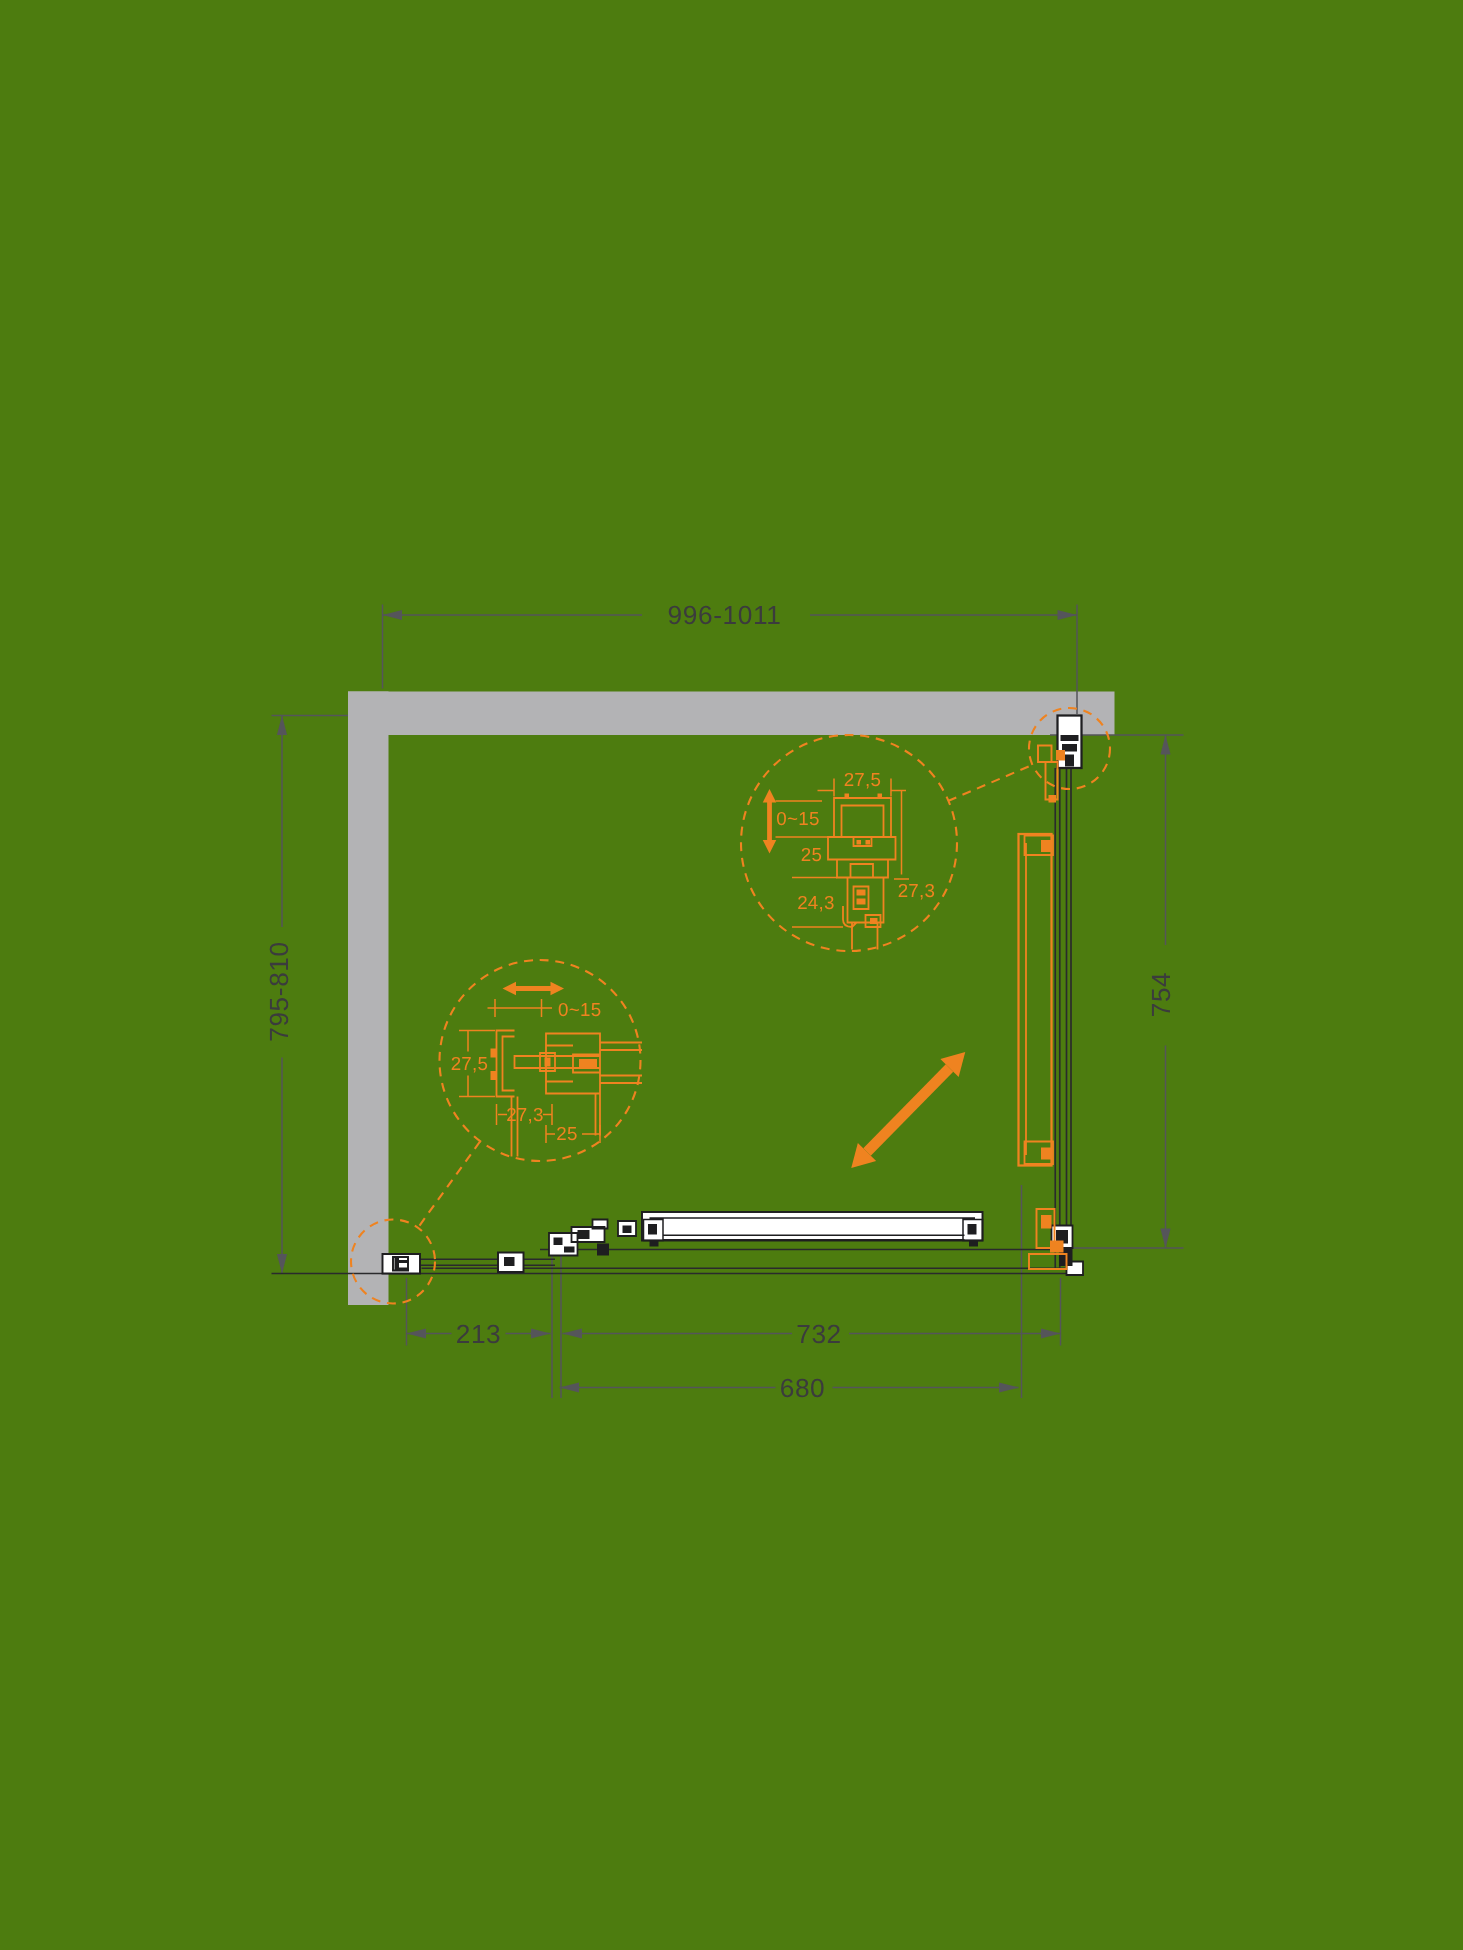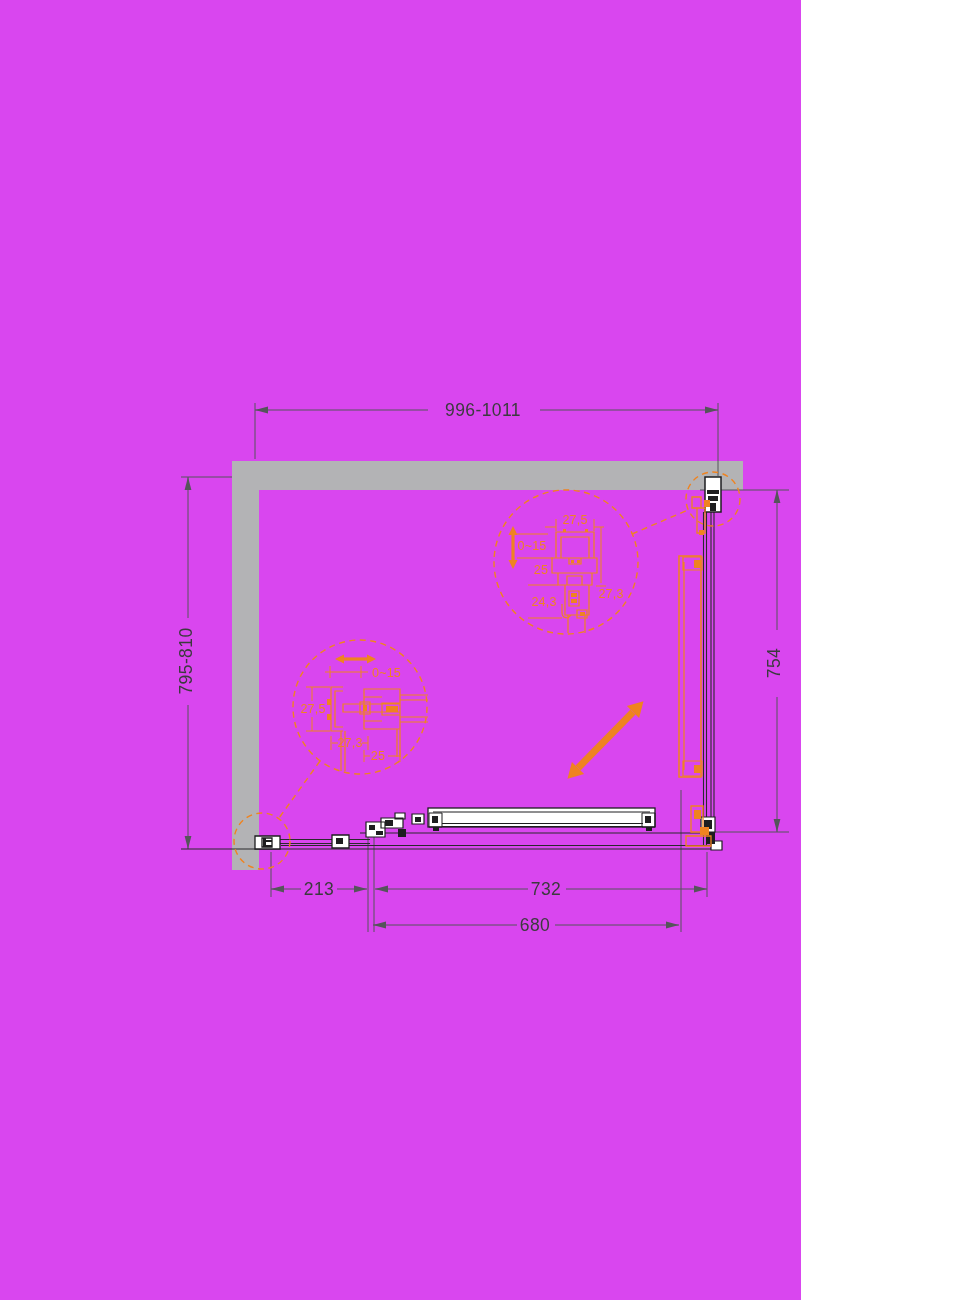--- a/index.html
+++ b/index.html
@@ -1,16 +1,16 @@
 <!DOCTYPE html>
 <html><head>
 <meta charset="utf-8">
 <style>
   html,body{margin:0;padding:0;background:#ffffff;}
-  .stage{position:relative;width:801px;height:1300px;background:#d946ef;overflow:hidden;
+  .stage{position:relative;width:975px;height:1300px;background:#4d7c0f;overflow:hidden;
          font-family:"Liberation Sans", sans-serif;text-decoration:underline;}
   svg{position:absolute;left:0;top:0;}
   text{font-family:"Liberation Sans", sans-serif;}
   .dim-label{font-size:17.5px;fill:#3b3b3d;letter-spacing:.4px;}
   .det-label{font-size:12.5px;fill:#ef8320;letter-spacing:.2px;}
 </style>
 </head>
 <body>
 
 <div class="stage">

